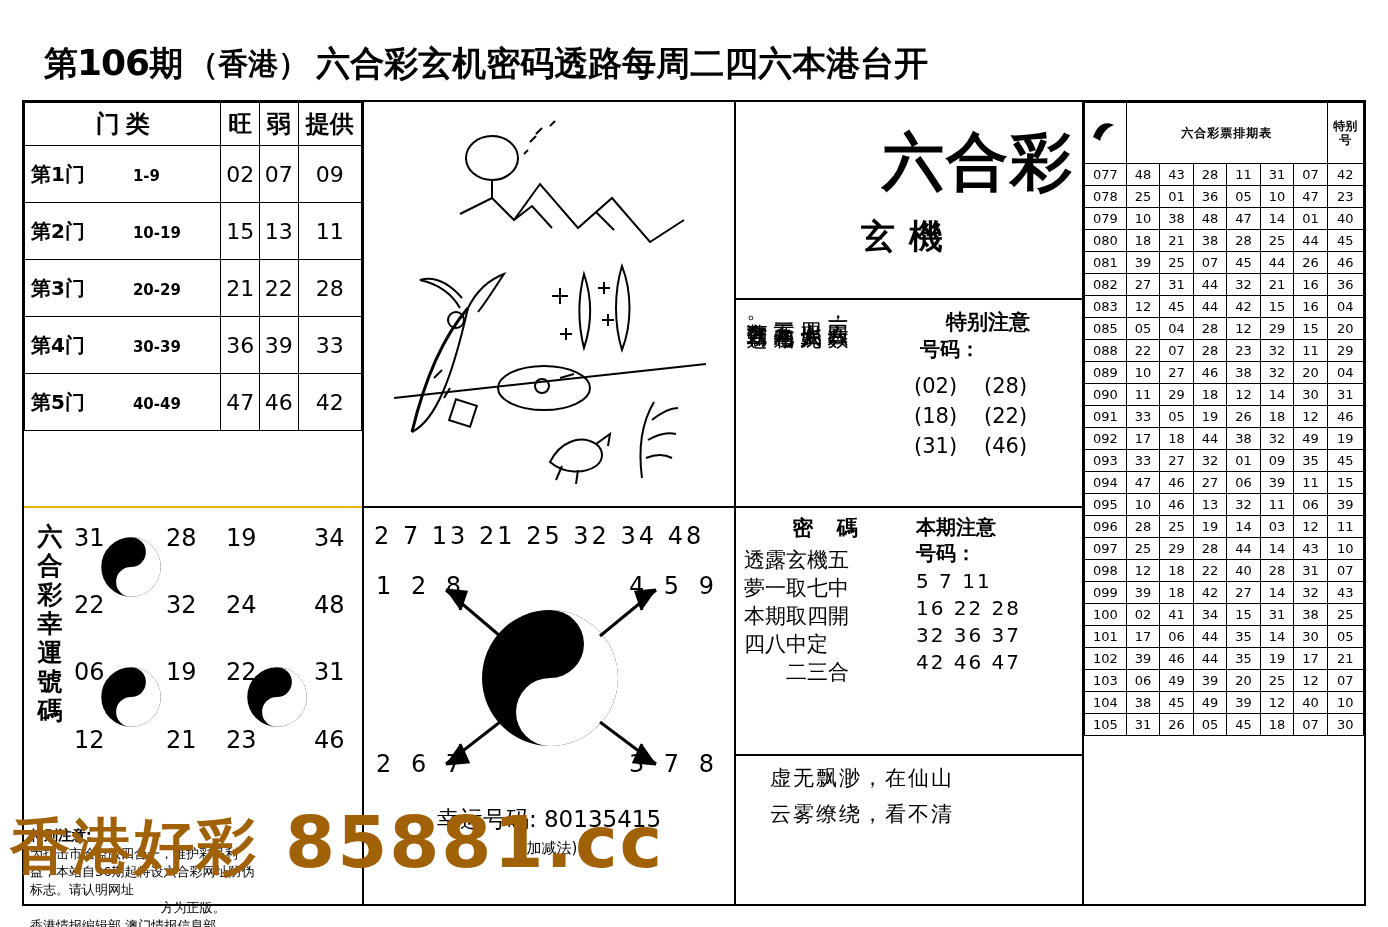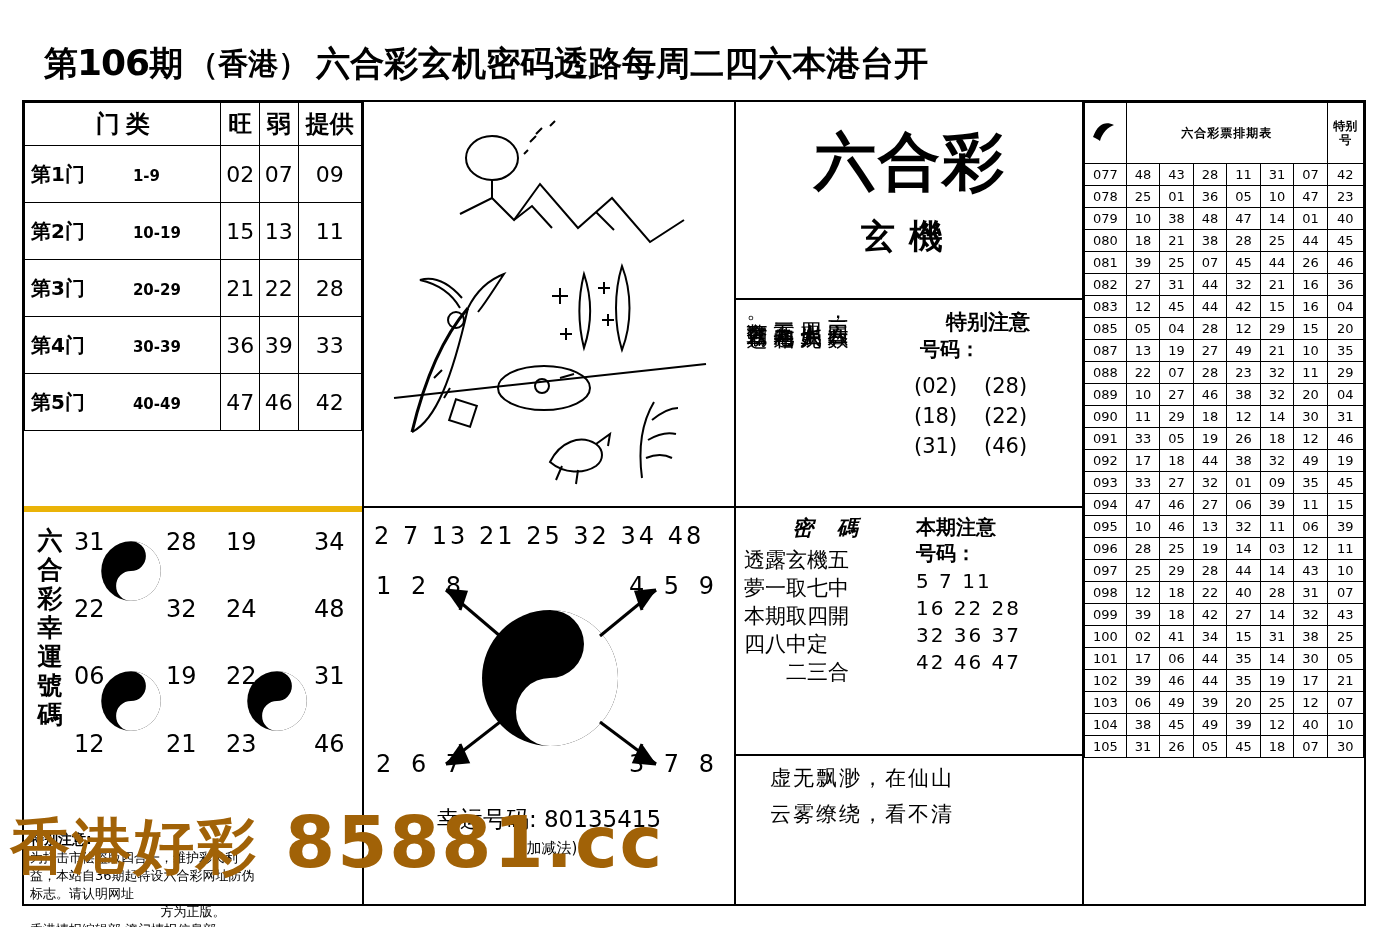--- a/index.html
+++ b/index.html
@@ -36,21 +36,21 @@
     letter-spacing:2px;border-bottom:2px solid #000;
   }
   table.wang{width:100%;border-collapse:collapse;}
   table.wang th,table.wang td{
     border:1px solid #000;text-align:center;font-size:22px;height:54px;
   }
   table.wang th{font-size:24px;font-weight:bold;height:40px;font-family:Liberation Serif, serif;}
   table.wang td.lbl{font-size:20px;font-weight:bold;text-align:left;padding-left:6px;white-space:nowrap;}
   table.wang td.lbl .sm{font-size:15px;margin-left:48px;}
 
-  .lucky{position:absolute;left:0;top:404px;width:338px;height:398px;border-top:6px solid #eab308;box-sizing:border-box;}
+  .lucky{position:absolute;left:0;top:404px;width:338px;height:398px;border-top:2px solid #eab308;box-sizing:border-box;}
   .lucky-label{
     position:absolute;left:6px;top:14px;width:40px;
     font-size:25px;font-weight:bold;line-height:29px;text-align:center;
   }
   .lucky-grid{position:absolute;left:50px;top:10px;width:286px;height:300px;}
   .lucky-grid .cell{position:absolute;font-size:24px;}
   .yy{position:absolute;border-radius:50%;}
   .note{
     position:absolute;left:6px;top:318px;width:326px;font-size:13px;line-height:18px;
   }
@@ -62,38 +62,38 @@
   .numrow{font-size:24px;letter-spacing:3px;padding:14px 6px 0 10px;white-space:nowrap;}
   .taiji-wrap{position:relative;height:250px;}
   .corner{position:absolute;font-size:24px;letter-spacing:6px;}
   .lucky-num{text-align:center;font-size:23px;margin-top:4px;}
   .jiajian{text-align:center;font-size:15px;margin-top:4px;}
 
   
   .colC{position:absolute;left:712px;top:0;width:348px;height:802px;border-right:2px solid #000;box-sizing:border-box;}
   .logo-box{position:relative;height:196px;border-bottom:2px solid #000;}
   .logo-txt{
-    position:absolute;left:10px;top:18px;width:328px;text-align:center;
+    position:absolute;left:10px;top:18px;width:328px;text-align:right;
     font-size:62px;font-weight:bold;letter-spacing:2px;
     font-family:Liberation Mono, monospace;
   }
   .logo-sub{position:absolute;left:0;right:0;top:112px;text-align:center;font-size:34px;font-weight:bold;letter-spacing:14px;}
   .poem-box{position:relative;height:206px;border-bottom:2px solid #000;}
   .vpoem{
     position:absolute;top:6px;display:flex;flex-direction:row-reverse;gap:2px;
   }
   .vpoem .line{writing-mode:vertical-rl;text-orientation:upright;font-size:21px;line-height:25px;letter-spacing:1px;white-space:nowrap;}
   .attn{position:absolute;right:8px;top:8px;width:172px;}
   .attn .t{font-size:21px;font-weight:bold;text-align:center;}
   .attn .t2{font-size:20px;font-weight:bold;text-align:left;padding-left:18px;}
   .attn .pairs{margin-top:8px;font-size:21px;line-height:30px;padding-left:12px;}
   .attn .pairs span{display:inline-block;width:70px;}
   .mima-box{position:relative;height:246px;border-bottom:2px solid #000;}
   .mima-l{position:absolute;left:8px;top:6px;width:170px;}
-  .mima-l .h{text-align:center;font-size:21px;font-weight:bold;letter-spacing:8px;font-style:italic;}
+  .mima-l .h{text-align:center;font-size:21px;font-weight:bold;letter-spacing:8px;}
   .mima-l .b{font-size:21px;line-height:28px;margin-top:4px;}
   .mima-l .b .ind{padding-left:42px;}
   .mima-r{position:absolute;right:6px;top:6px;width:160px;font-size:20px;}
   .mima-r .h{font-weight:bold;line-height:26px;}
   .mima-r .nums{margin-top:2px;line-height:27px;letter-spacing:2px;}
   .shi-box{position:relative;height:150px;}
   .shi-title{font-size:25px;font-weight:bold;padding:8px 0 0 10px;letter-spacing:2px;}
   .shi-l{font-size:21px;padding:8px 0 0 34px;letter-spacing:2px;}
 
   
@@ -459,30 +459,20 @@
               <td class="idx">085</td>
               <td>05</td>
               <td>04</td>
               <td>28</td>
               <td>12</td>
               <td>29</td>
               <td>15</td>
               <td>20</td>
             </tr>
         <tr>
-              <td class="idx">087</td>
-              <td>13</td>
-              <td>19</td>
-              <td>27</td>
-              <td>49</td>
-              <td>21</td>
-              <td>10</td>
-              <td>35</td>
-            </tr>
-        <tr>
               <td class="idx">088</td>
               <td>22</td>
               <td>07</td>
               <td>28</td>
               <td>23</td>
               <td>32</td>
               <td>11</td>
               <td>29</td>
             </tr>
         <tr>

